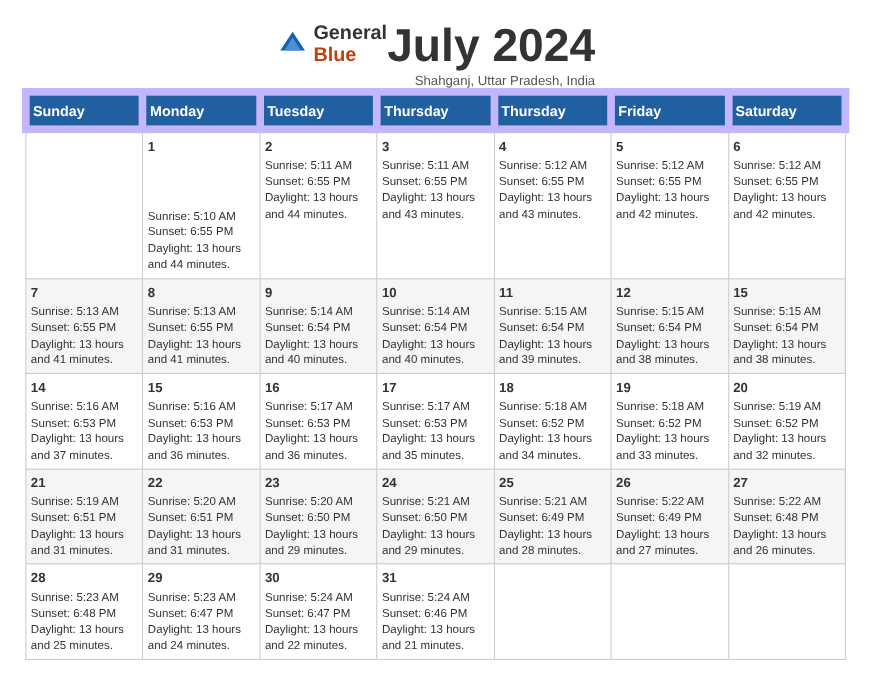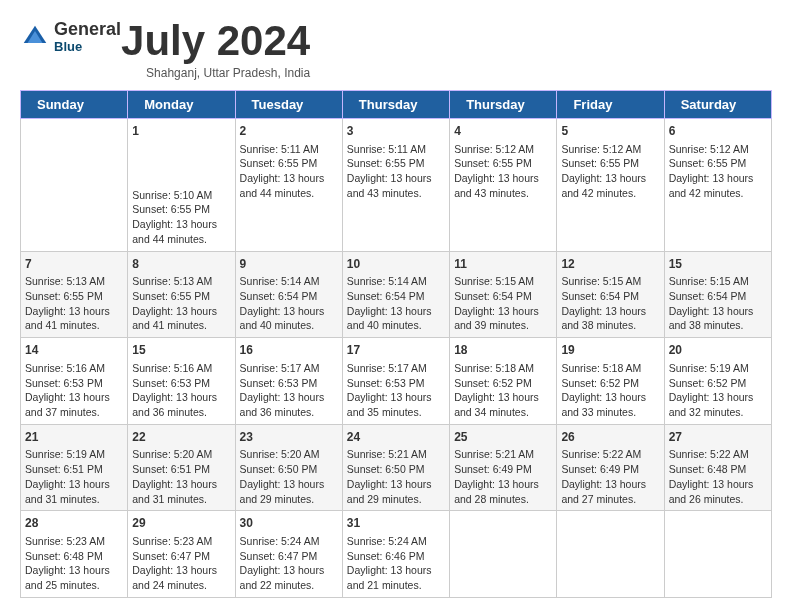--- a/index.html
+++ b/index.html
@@ -5,23 +5,23 @@
     * { box-sizing: border-box; margin: 0; padding: 0; }
     body {
       font-family: Arial, sans-serif;
       background: #fff;
       width: 792px;
       min-height: 612px;
       padding: 20px;
     }
     .header {
       display: flex;
-      justify-content: flex-start;
+      justify-content: center;
       align-items: flex-start;
-      margin-bottom: 10px;
+      margin-bottom: 0;
     }
     .logo {
       display: flex;
       align-items: center;
       gap: 4px;
     }
     .logo-text {
       display: flex;
       flex-direction: column;
       line-height: 1.1;
@@ -45,25 +45,25 @@
       margin-top: 4px;
     }
     table {
       width: 100%;
       border-collapse: collapse;
       font-size: 11px;
     }
     thead tr th {
       background-color: #2060a0;
       color: #fff;
-      padding: 6px 16px;
+      padding: 6px 3px;
       text-align: left;
       font-size: 13px;
       font-weight: bold;
-      border: 1px solid #c4b5fd;
+      border: 7px solid #c4b5fd;
     }
     tbody tr td {
       vertical-align: top;
       padding: 4px 4px;
       border: 1px solid #ccc;
       height: 80px;
       width: calc(100% / 7);
       color: #333;
       line-height: 1.4;
     }
@@ -91,21 +91,21 @@
 <body>
 
 <div class="header">
   <div class="logo">
     <svg class="logo-icon" viewBox="0 0 40 40">
       <polygon points="20,5 35,28 5,28" fill="#1a5fa8"></polygon>
       <polygon points="20,12 30,28 10,28" fill="#4a90d9"></polygon>
     </svg>
     <div class="logo-text">
       <span style="font-size:18px;font-weight:bold;color:#333;">General</span>
-      <span style="font-size:13px;font-weight:bold;color:#0c4a6e;">Blue</span>
+      <span style="font-size:18px;font-weight:bold;color:#c2410c;">Blue</span>
     </div>
   </div>
   <div class="title-block">
     <div class="month-year">July 2024</div>
     <div class="location">Shahganj, Uttar Pradesh, India</div>
   </div>
 </div>
 
 <table>
   <thead>

